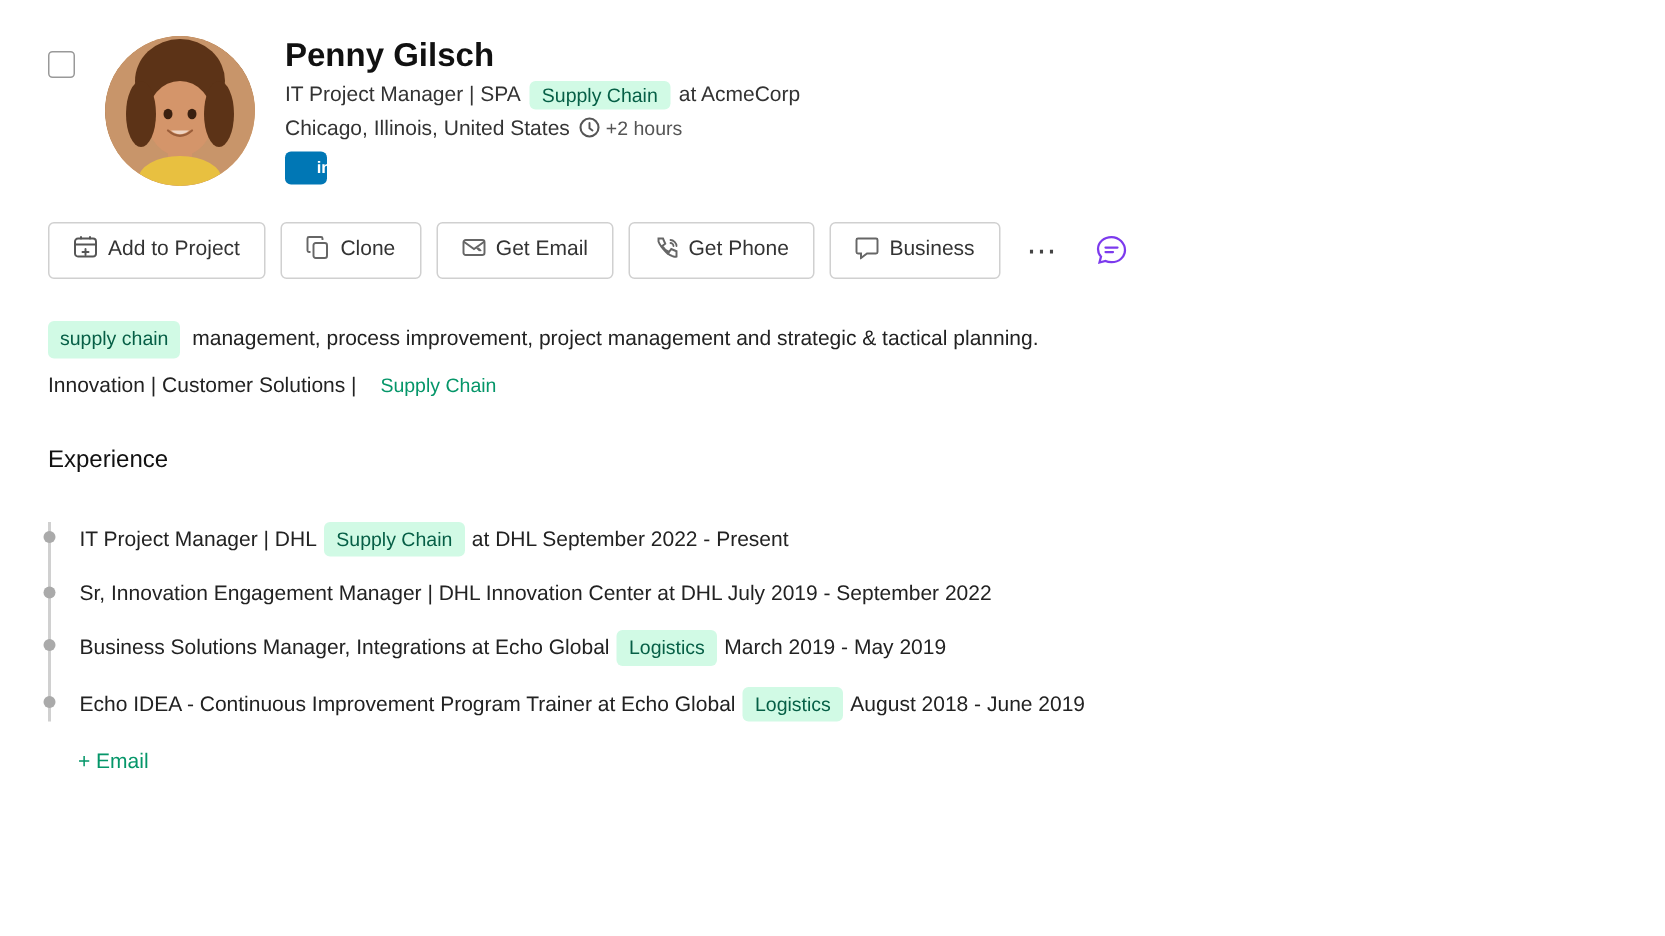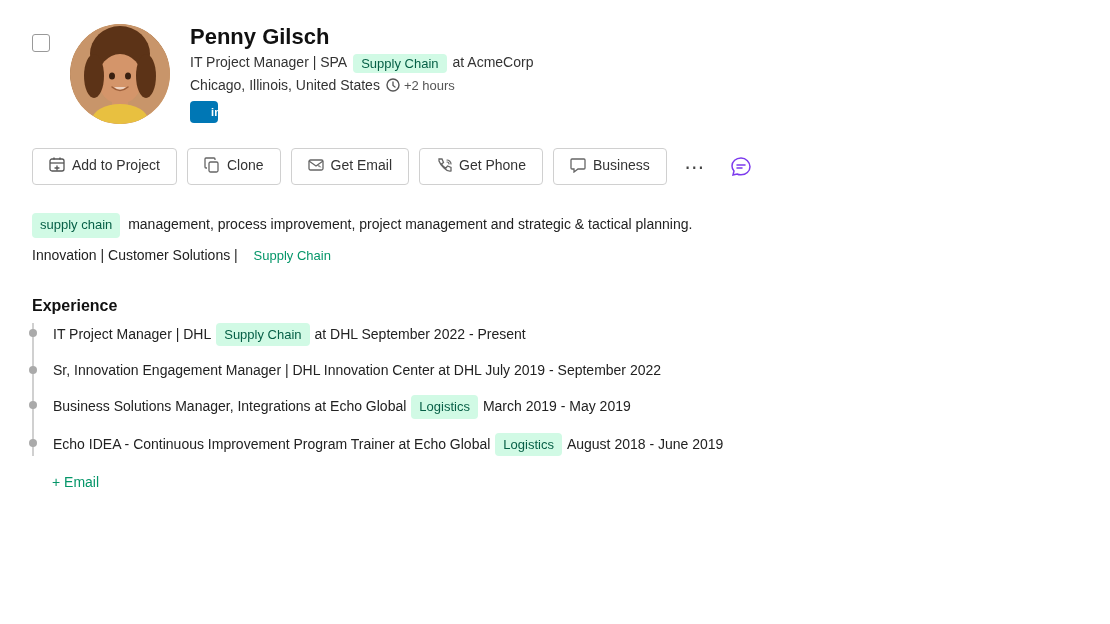--- a/index.html
+++ b/index.html
@@ -183,23 +183,23 @@
     }
 
     .bio-section p {
       margin-bottom: 6px;
     }
 
     .experience-section {}
 
     .section-title {
       font-size: 16px;
-      font-weight: 700;
+      font-weight: 400;
       color: #111;
-      margin-bottom: 8px;
+      margin-bottom: 32px;
     }
 
     .exp-list {
       list-style: none;
       border-left: 2px solid #d0d0d0;
       padding-left: 0;
     }
 
     .exp-item {
       display: flex;

